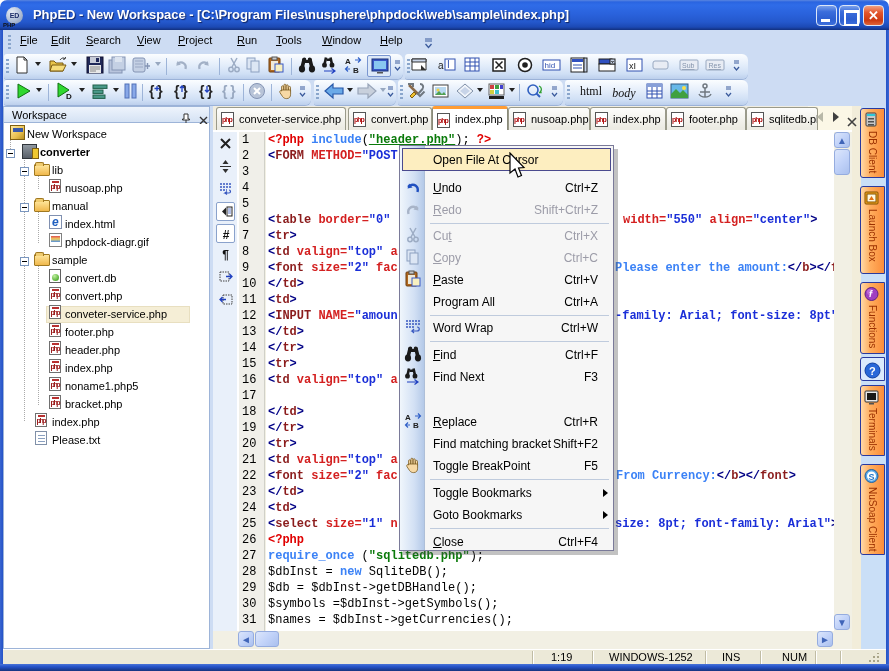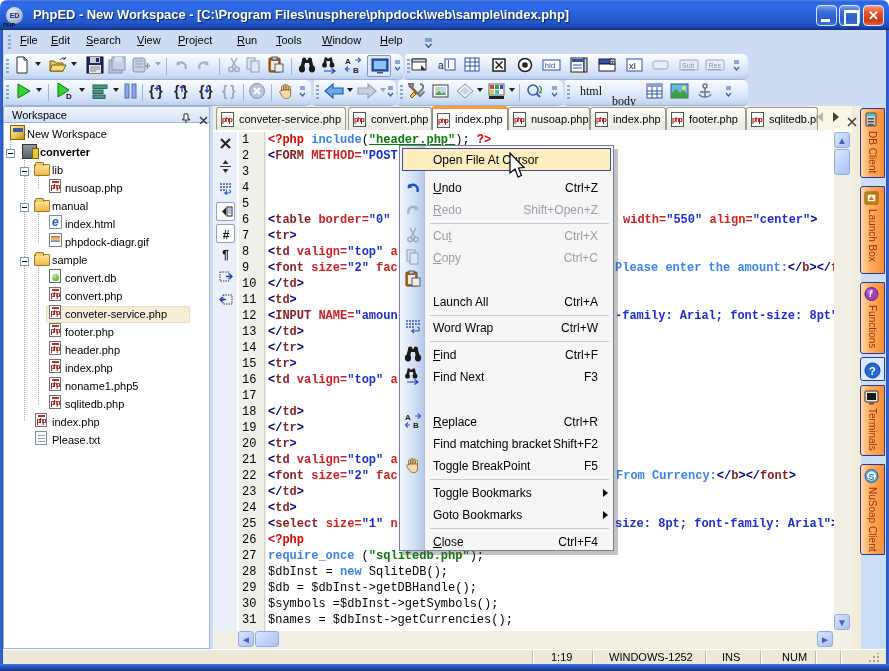--- a/index.html
+++ b/index.html
@@ -426,21 +426,21 @@
           <path d="M14 4 C17 5 17 9 15 10 M14 10.5 L16 10.5 L15.5 8.5" stroke="#30a030" stroke-width="1.3" fill="none"></path>
         </svg></div>
   <div style="position:absolute;left:548px;top:6px;width:7px;height:14px;"><svg width="7" height="14" viewBox="0 0 7 14">
           <path d="M1 1 H6 M1 3 H6" stroke="#3a5a9c" stroke-width="1"></path>
           <path d="M1 7 L3.5 10 L6 7" stroke="#3a5a9c" stroke-width="1.2" fill="none"></path>
         </svg></div>
   <div class="ticon" style="left:572px;top:2px;">
         <div style="position:absolute;left:0;top:2px;width:32px;height:19px;font-family:'Liberation Serif',serif;font-size:12px;color:#101010;text-align:center;">html</div>
       </div>
   <div class="ticon" style="left:605px;top:2px;">
-        <div style="position:absolute;left:0;top:12px;width:32px;height:19px;font-family:'Liberation Serif',serif;font-size:12px;color:#101010;text-align:center;">body</div>
+        <div style="position:absolute;left:0;top:4px;width:32px;height:19px;font-family:'Liberation Serif',serif;font-size:12px;color:#101010;text-align:center;font-style:italic;">body</div>
       </div>
   <div class="ticon" style="left:642px;top:2px;"><svg width="20" height="18" viewBox="0 0 20 18">
           <rect x="2" y="2" width="15" height="14" fill="#fff" stroke="#3050b0"></rect>
           <rect x="2" y="2" width="15" height="3" fill="#88a0d8"></rect>
           <path d="M7 5 V16 M12 5 V16 M2 9 H17 M2 12 H17" stroke="#3050b0"></path>
         </svg></div>
   <div class="ticon" style="left:667px;top:2px;"><svg width="20" height="18" viewBox="0 0 20 18">
           <rect x="1" y="2" width="17" height="14" fill="#68b8e8" stroke="#305880"></rect>
           <path d="M1 12 L6 7 L10 11 L13 8 L18 13 L18 16 L1 16 Z" fill="#40a040"></path>
           <circle cx="14" cy="6" r="2" fill="#f8e048"></circle>
@@ -475,21 +475,21 @@
     <div class="trow" style="left:61px;top:112px;">phpdock-diagr.gif</div>
     <div class="trow" style="left:48px;top:130px;">sample</div>
     <div class="trow" style="left:61px;top:148px;">convert.db</div>
     <div class="trow" style="left:61px;top:166px;">convert.php</div>
     <div class="hlrow" style="position:absolute;left:42px;top:182px;width:144px;height:17px;background:#f5eed6;border:1px solid #e8dfc0;"></div>
     <div class="trow" style="left:61px;top:184px;">conveter-service.php</div>
     <div class="trow" style="left:61px;top:202px;">footer.php</div>
     <div class="trow" style="left:61px;top:220px;">header.php</div>
     <div class="trow" style="left:61px;top:238px;">index.php</div>
     <div class="trow" style="left:61px;top:256px;">noname1.php5</div>
-    <div class="trow" style="left:61px;top:274px;">sqlitedb.php</div>
+    <div class="trow" style="left:61px;top:274px;">bracket.php</div>
     <div class="trow" style="left:48px;top:292px;">index.php</div>
     <div class="trow" style="left:48px;top:310px;">Please.txt</div>
 
     <div style="position:absolute;left:6px;top:14px;width:1px;height:16px;background:repeating-linear-gradient(180deg,#aaa 0,#aaa 1px,transparent 1px,transparent 2px);"></div>
     <div style="position:absolute;left:20px;top:32px;width:1px;height:266px;background:repeating-linear-gradient(180deg,#aaa 0,#aaa 1px,transparent 1px,transparent 2px);"></div>
     <div style="position:absolute;left:34px;top:50px;width:1px;height:16px;background:repeating-linear-gradient(180deg,#aaa 0,#aaa 1px,transparent 1px,transparent 2px);"></div>
     <div style="position:absolute;left:34px;top:86px;width:1px;height:34px;background:repeating-linear-gradient(180deg,#aaa 0,#aaa 1px,transparent 1px,transparent 2px);"></div>
     <div style="position:absolute;left:34px;top:140px;width:1px;height:142px;background:repeating-linear-gradient(180deg,#aaa 0,#aaa 1px,transparent 1px,transparent 2px);"></div>
 
     <div class="texp" style="left:2px;top:25px;"></div>
@@ -722,33 +722,37 @@
   <div id="ctxstrip"></div>
   <div id="ctxhl">
         <span>Open File At Cursor</span>
       </div>
   <div class="citem" style="top:31px;">
         <span class="lab"><u>U</u>ndo</span>
         <span class="sc">Ctrl+Z</span>
       </div>
   <div class="citem dis" style="top:53px;">
         <span class="lab"><u>R</u>edo</span>
-        <span class="sc">Shift+Open+Z</span>
+        <span class="sc">Shift+Ctrl+Z</span>
       </div>
   <div class="csep" style="top:77px;"></div>
   <div class="citem dis" style="top:79px;">
         <span class="lab">Cu<u>t</u></span>
         <span class="sc">Ctrl+X</span>
       </div>
   <div class="citem dis" style="top:101px;">
         <span class="lab"><u>C</u>opy</span>
         <span class="sc">Ctrl+C</span>
       </div>
+  <div class="citem" style="top:123px;">
+        <span class="lab"><u>P</u>aste</span>
+        <span class="sc">Ctrl+V</span>
+      </div>
   <div class="citem" style="top:145px;">
-        <span class="lab">Launch All</span>
+        <span class="lab">Program All</span>
         <span class="sc">Ctrl+A</span>
       </div>
   <div class="csep" style="top:169px;"></div>
   <div class="citem" style="top:171px;">
         <span class="lab">Word Wrap</span>
         <span class="sc">Ctrl+W</span>
       </div>
   <div class="csep" style="top:195px;"></div>
   <div class="citem" style="top:198px;">
         <span class="lab"><u>F</u>ind</span>

